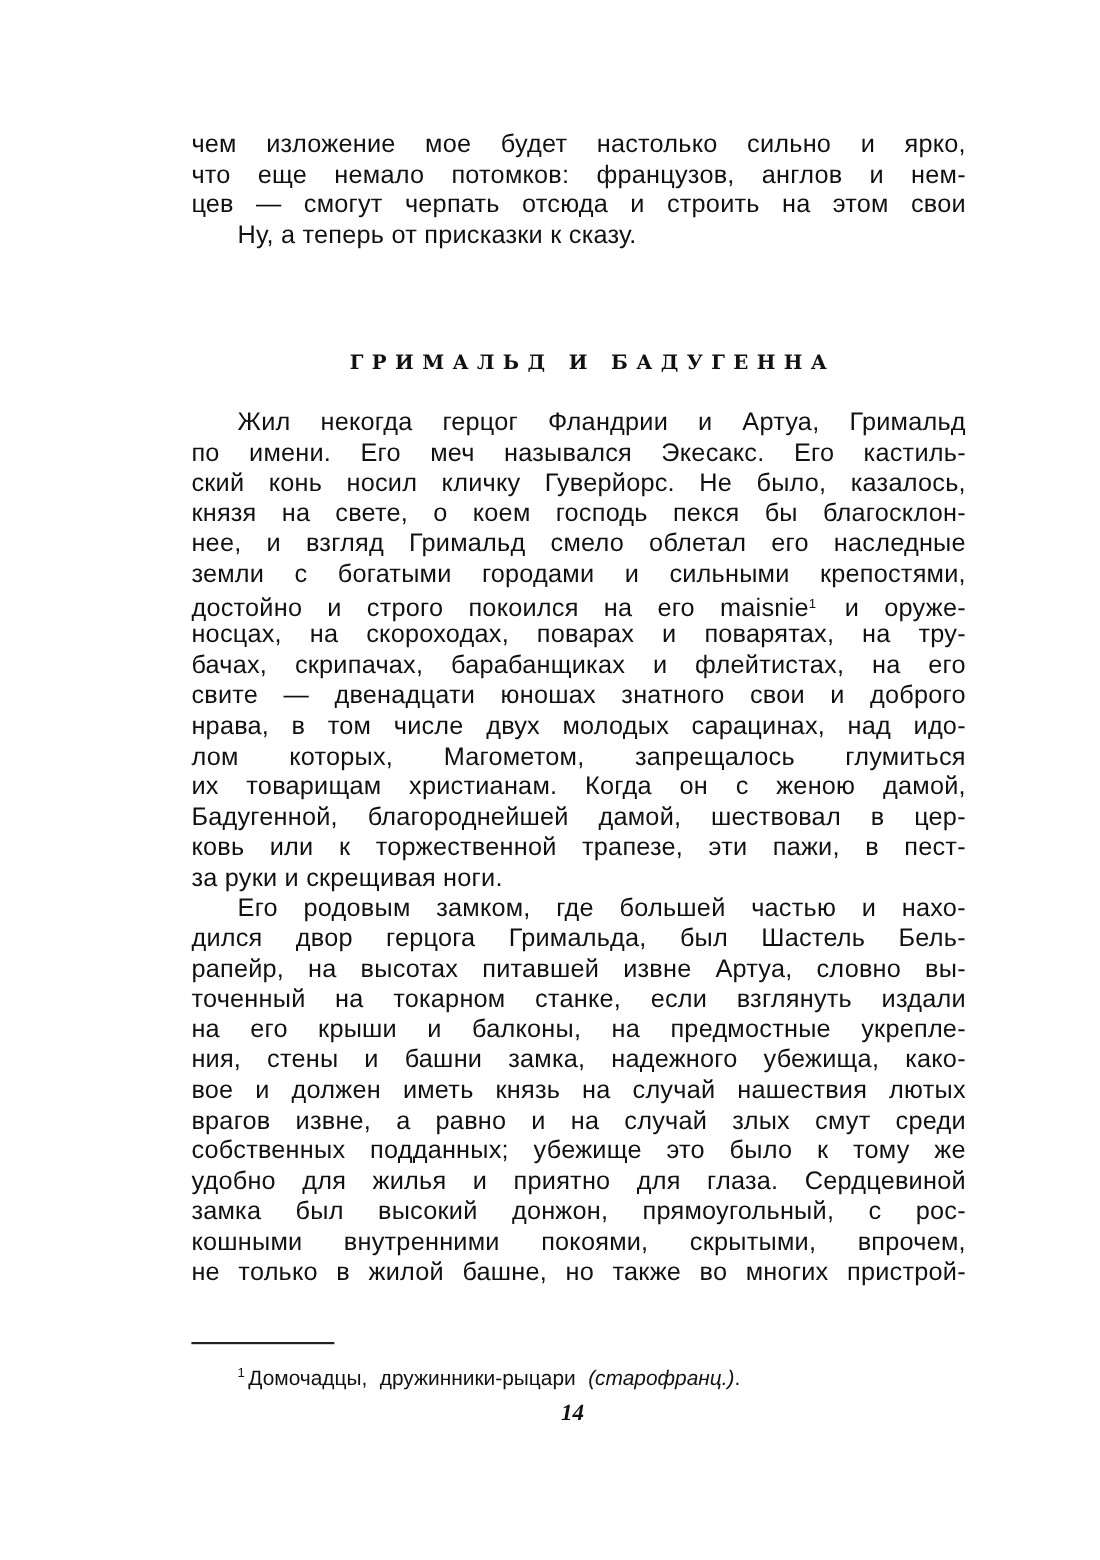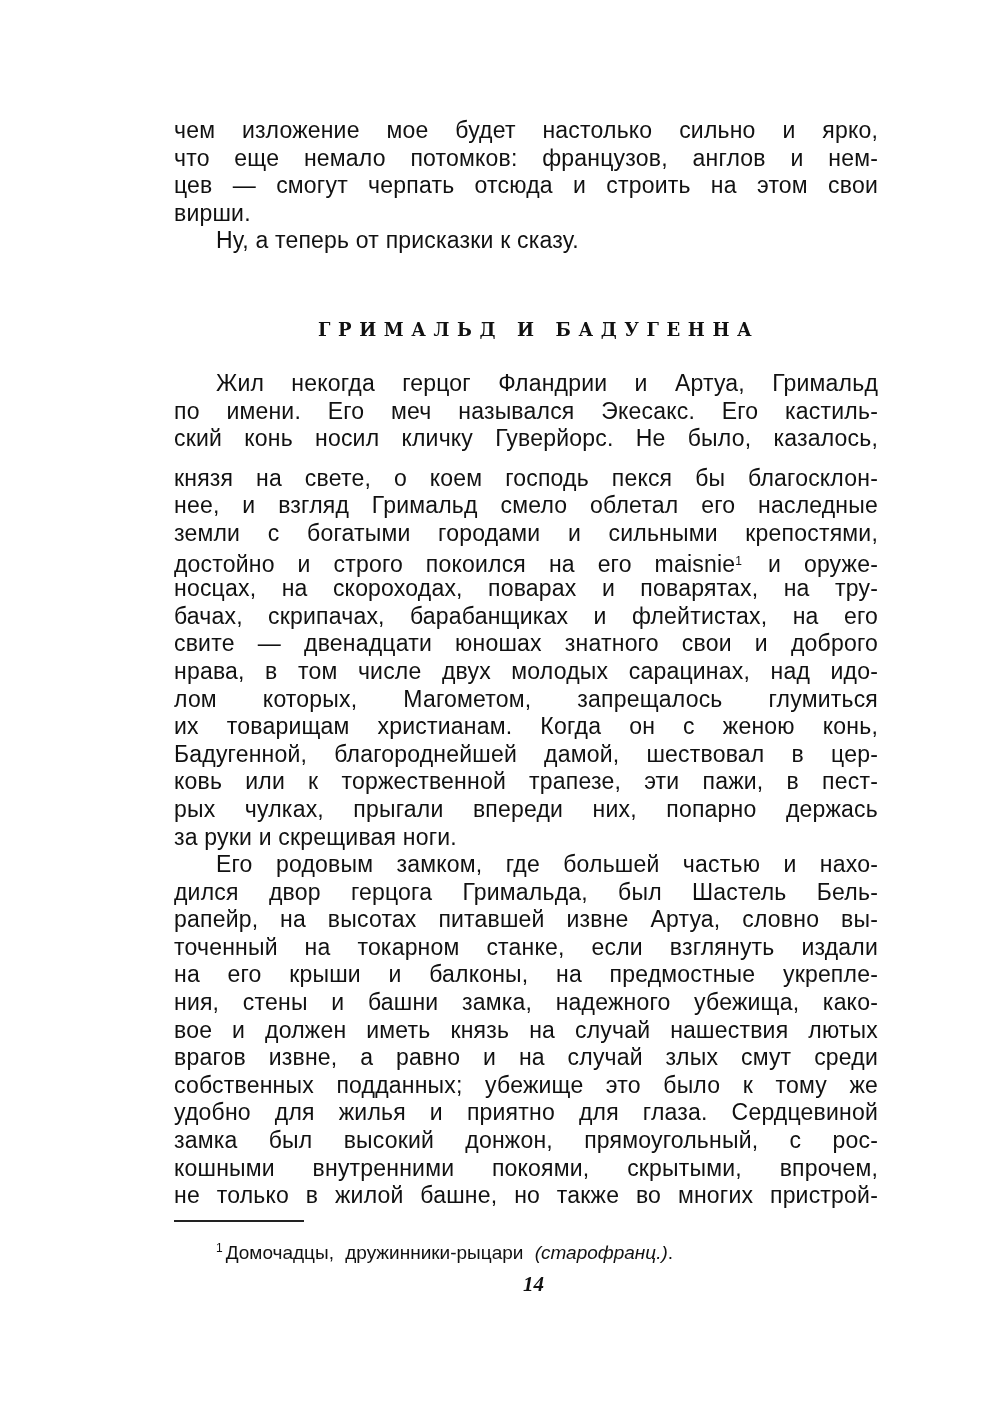--- a/index.html
+++ b/index.html
@@ -84,59 +84,56 @@
       font-style: italic;
     }
     .page-number {
       position: absolute;
       left: 510px;
       top: 1272px;
       font-size: 21px;
       font-style: italic;
       font-weight: bold;
       font-family: "Liberation Serif", serif;
-      margin-left: 13px;
     }
     .foreign {
       font-family: Liberation Sans, sans-serif;
     }
   </style>
 </head>
 <body>
 
 <div>
 
   <div class="page">
     <span class="line" style="display: block; width: auto;">чем изложение мое будет настолько сильно и ярко,</span>
     <span class="line" style="display: block; width: auto;">что еще немало потомков: французов, англов и нем-</span>
     <span class="line" style="display: block; width: auto;">цев — смогут черпать отсюда и строить на этом свои</span>
-    <span class="line last" style="display: block; width: auto;">вирши.</span>
     <span class="line last indent" style="display: block; width: auto;">Ну, а теперь от присказки к сказу.</span>
   </div>
 
   <div class="heading">ГРИМАЛЬД И БАДУГЕННА</div>
 
   <div class="body2">
     <div>
       <span class="line indent" style="display: block; width: auto;">Жил некогда герцог Фландрии и Артуа, Гримальд</span>
       <span class="line" style="display: block; width: auto;">по имени. Его меч назывался Экесакс. Его кастиль-</span>
       <span class="line" style="display: block; width: auto;">ский конь носил кличку Гуверйорс. Не было, казалось,</span>
-      <span class="line" style="display: block; width: auto; margin-top: 12px;">князя на свете, о коем господь пекся бы благосклон-</span>
+      <span class="line" style="display: block; width: auto;">князя на свете, о коем господь пекся бы благосклон-</span>
       <span class="line" style="display: block; width: auto;">нее, и взгляд Гримальд смело облетал его наследные</span>
       <span class="line" style="display: block; width: auto;">земли с богатыми городами и сильными крепостями,</span>
       <span class="line" style="display: block; width: auto;"><span>достойно и строго покоился на его</span> <span class="foreign">maisnie</span><sup>1</sup> <span>и оруже-</span></span>
       <span class="line" style="display: block; width: auto;">носцах, на скороходах, поварах и поварятах, на тру-</span>
       <span class="line" style="display: block; width: auto;">бачах, скрипачах, барабанщиках и флейтистах, на его</span>
       <span class="line" style="display: block; width: auto;">свите — двенадцати юношах знатного свои и доброго</span>
       <span class="line" style="display: block; width: auto;">нрава, в том числе двух молодых сарацинах, над идо-</span>
       <span class="line" style="display: block; width: auto;">лом которых, Магометом, запрещалось глумиться</span>
-      <span class="line" style="display: block; width: auto;">их товарищам христианам. Когда он с женою конь,</span>
+      <span class="line" style="display: block; width: auto;">их товарищам христианам. Когда он с женою дамой,</span>
       <span class="line" style="display: block; width: auto;">Бадугенной, благороднейшей дамой, шествовал в цер-</span>
       <span class="line" style="display: block; width: auto;">ковь или к торжественной трапезе, эти пажи, в пест-</span>
-      <span class="line" style="display: block; width: auto;">рых чулках, прыгали впереди них, попарно держась</span>
       <span class="line last" style="display: block; width: auto;">за руки и скрещивая ноги.</span>
     </div>
     <div>
       <span class="line indent" style="display: block; width: auto;">Его родовым замком, где большей частью и нахо-</span>
       <span class="line" style="display: block; width: auto;">дился двор герцога Гримальда, был Шастель Бель-</span>
       <span class="line" style="display: block; width: auto;">рапейр, на высотах питавшей извне Артуа, словно вы-</span>
       <span class="line" style="display: block; width: auto;">точенный на токарном станке, если взглянуть издали</span>
       <span class="line" style="display: block; width: auto;">на его крыши и балконы, на предмостные укрепле-</span>
       <span class="line" style="display: block; width: auto;">ния, стены и башни замка, надежного убежища, како-</span>
       <span class="line" style="display: block; width: auto;">вое и должен иметь князь на случай нашествия лютых</span>

